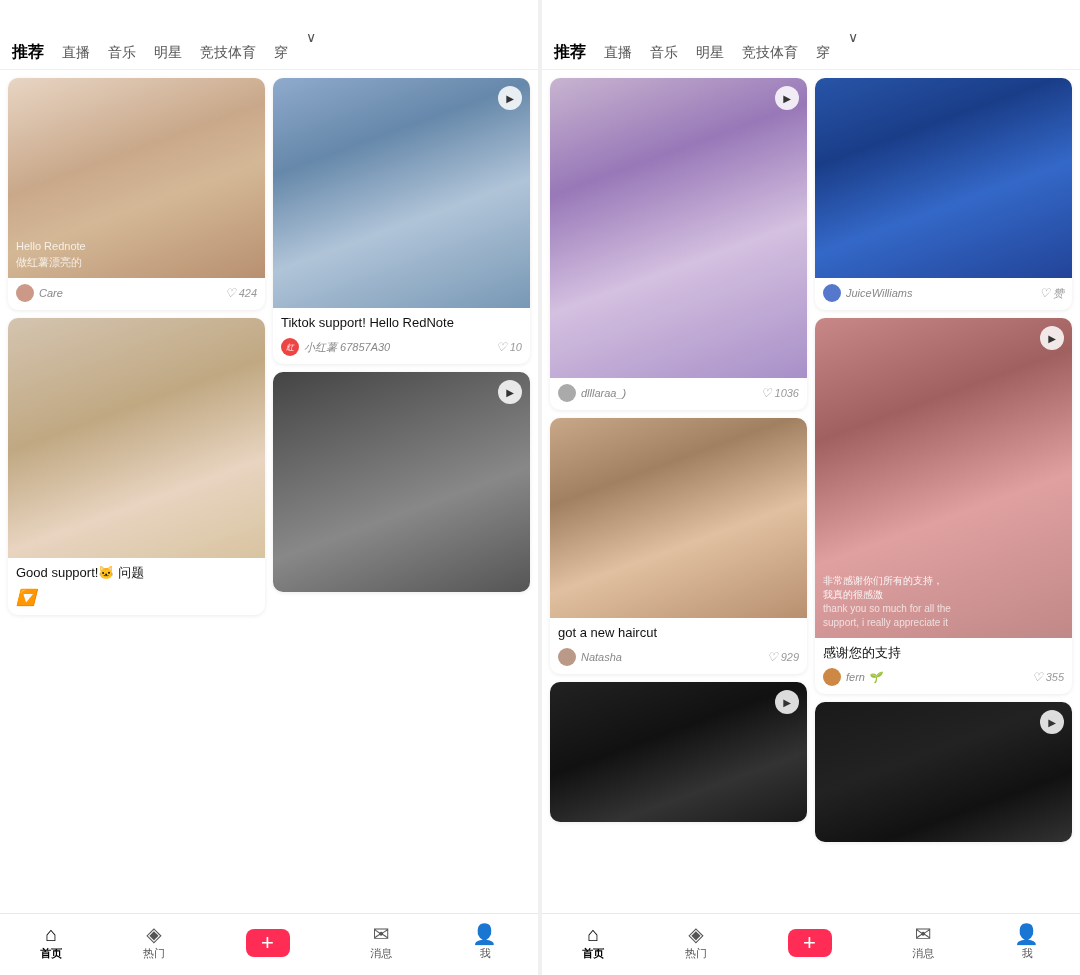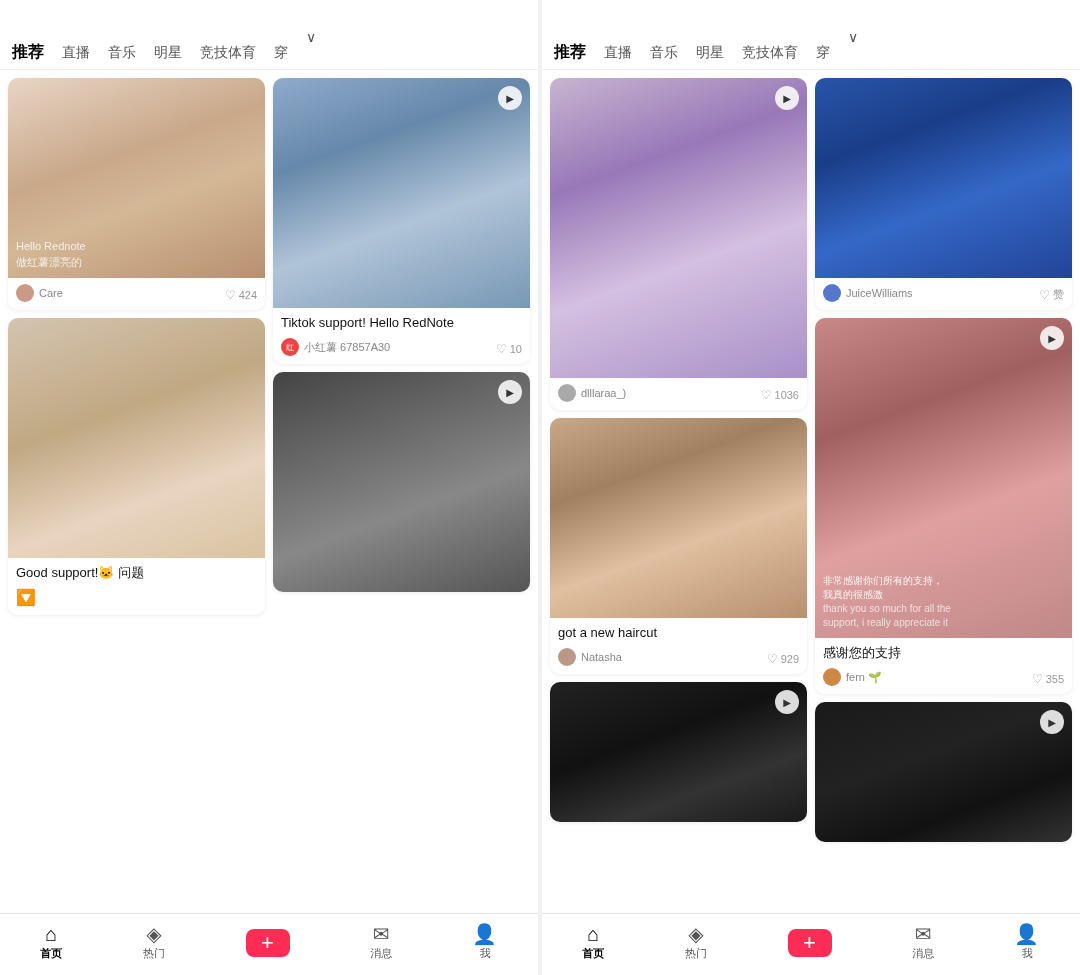--- a/index.html
+++ b/index.html
@@ -111,22 +111,23 @@
     .card-title {
       font-size: 13px;
       font-weight: 500;
       color: #111;
       line-height: 1.4;
       margin-bottom: 6px;
     }
 
     .card-meta {
       display: flex;
-      align-items: flex-end;
+      align-items: center;
       justify-content: space-between;
+      font-style: italic;
     }
 
     .card-author {
       display: flex;
       align-items: center;
       gap: 5px;
       font-size: 11px;
       color: #888;
     }
 

